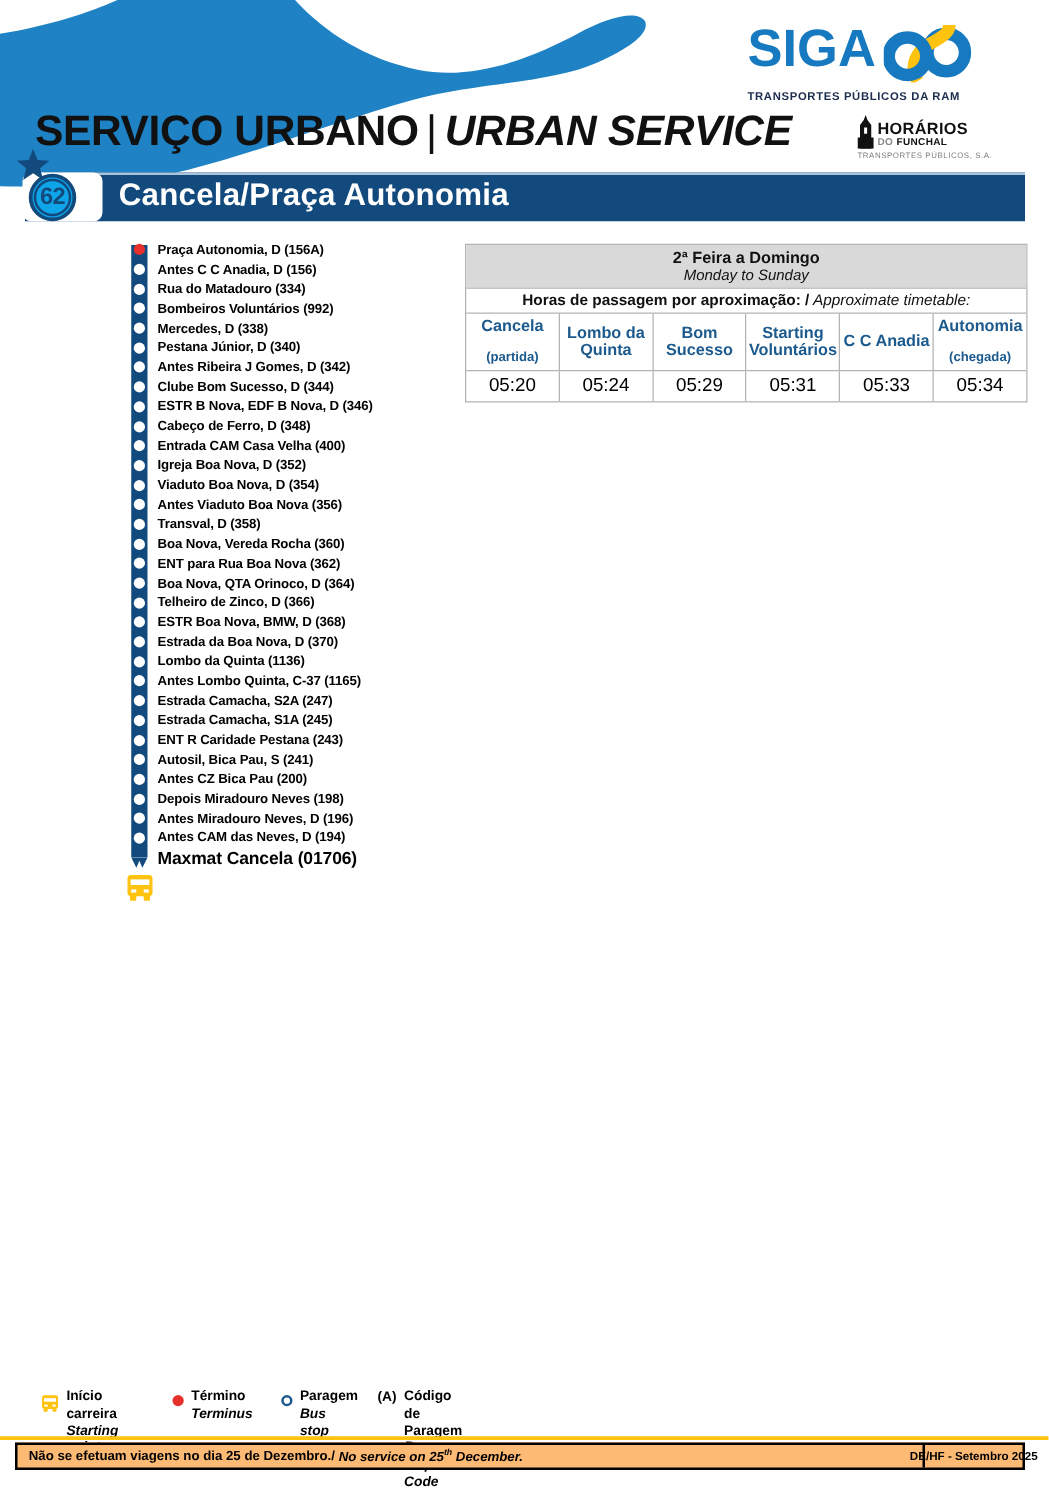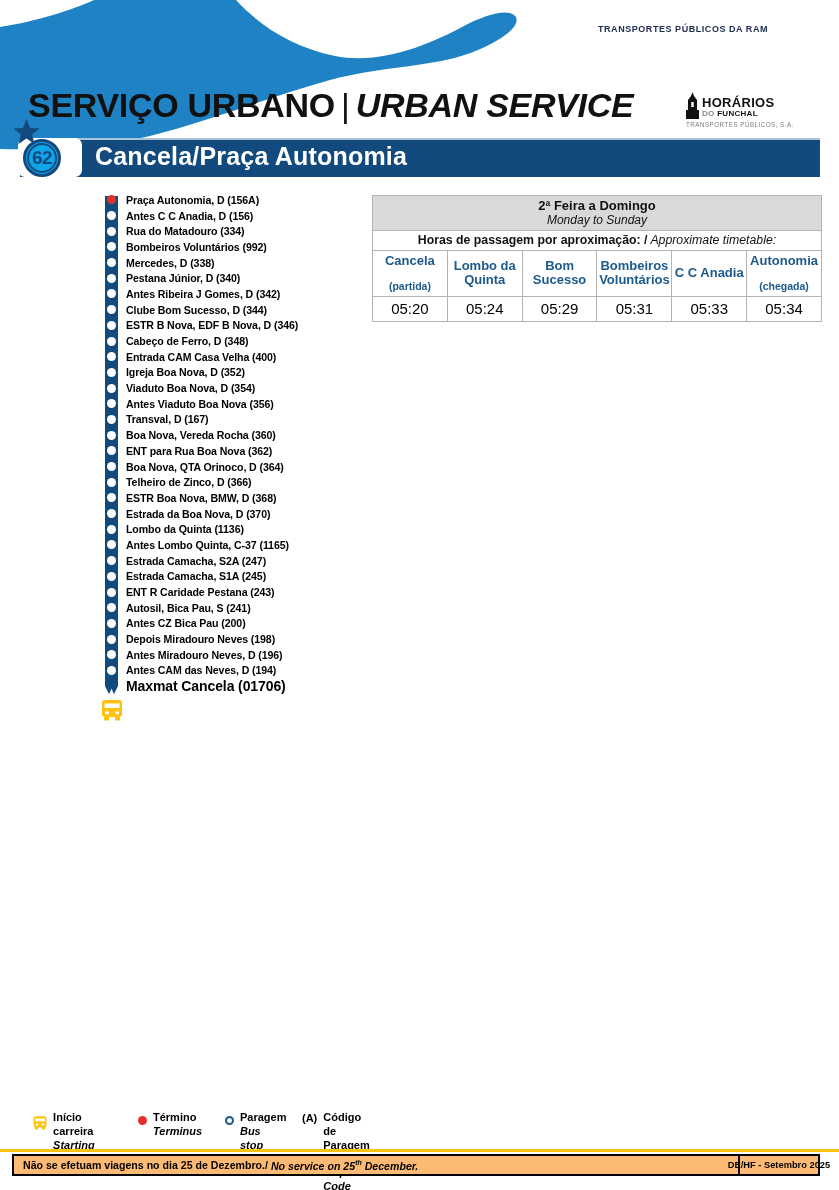--- a/index.html
+++ b/index.html
@@ -115,20 +115,28 @@
       C 260,26 292,47 335,56
       C 382,65 430,44 462,27
       C 488,13 510,8 516,17
       C 520,26 505,38 478,50
       C 440,67 380,66 330,80
       C 272,96 212,120 150,136
       C 100,148 40,150 0,149 Z"></path>
   </svg>
 
   <div class="siga">
+    <div class="siga-row">
+      <div class="siga-word">SIGA</div>
+      <svg class="siga-symbol" width="70" height="46" viewBox="0 0 70 46">
+        <circle cx="50" cy="22" r="15" fill="none" stroke="#1779bf" stroke-width="10"></circle>
+        <path d="M27,45 C20,33 26,21 37,15 C48,9 54,5 52,-2" fill="none" stroke="#ffc20e" stroke-width="10"></path>
+        <circle cx="19" cy="25" r="15" fill="none" stroke="#1779bf" stroke-width="10"></circle>
+      </svg>
+    </div>
     <div class="siga-tag">TRANSPORTES PÚBLICOS DA RAM</div>
   </div>
 
   <div class="service-title">
     <span class="pt">SERVIÇO URBANO</span><span class="sep">|</span><span class="en">URBAN SERVICE</span>
   </div>
 
   <div class="hf">
     <div class="hf-row">
       <svg width="13" height="27" viewBox="0 0 13 27">
@@ -220,21 +228,21 @@
       <div class="stop-row">
         <span class="stop-marker stop"></span>
         <span class="stop-label">Viaduto Boa Nova, D (354)</span>
       </div>
       <div class="stop-row">
         <span class="stop-marker stop"></span>
         <span class="stop-label">Antes Viaduto Boa Nova (356)</span>
       </div>
       <div class="stop-row">
         <span class="stop-marker stop"></span>
-        <span class="stop-label">Transval, D (167)</span>
+        <span class="stop-label">Transval, D (358)</span>
       </div>
       <div class="stop-row">
         <span class="stop-marker stop"></span>
         <span class="stop-label">Boa Nova, Vereda Rocha (360)</span>
       </div>
       <div class="stop-row">
         <span class="stop-marker stop"></span>
         <span class="stop-label">ENT para Rua Boa Nova (362)</span>
       </div>
       <div class="stop-row">
@@ -311,21 +319,21 @@
           <div>Cancela</div>
           <div class="sub">(partida)</div>
         </div>
         <div class="tt-col">
           <div>Lombo da Quinta</div>
         </div>
         <div class="tt-col">
           <div>Bom Sucesso</div>
         </div>
         <div class="tt-col">
-          <div>Bombeiros Voluntários</div>
+          <div>Starting Voluntários</div>
         </div>
         <div class="tt-col">
           <div>C C Anadia</div>
         </div>
         <div class="tt-col">
           <div>Autonomia</div>
           <div class="sub">(chegada)</div>
         </div>
       </div>
     <div class="tt-times">

